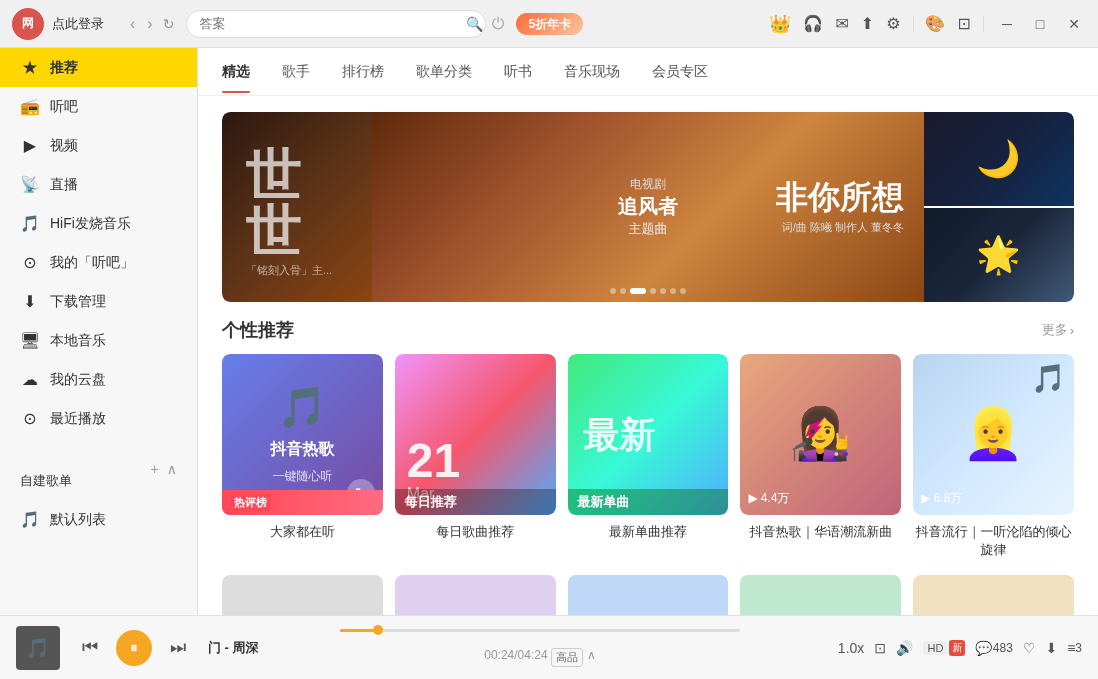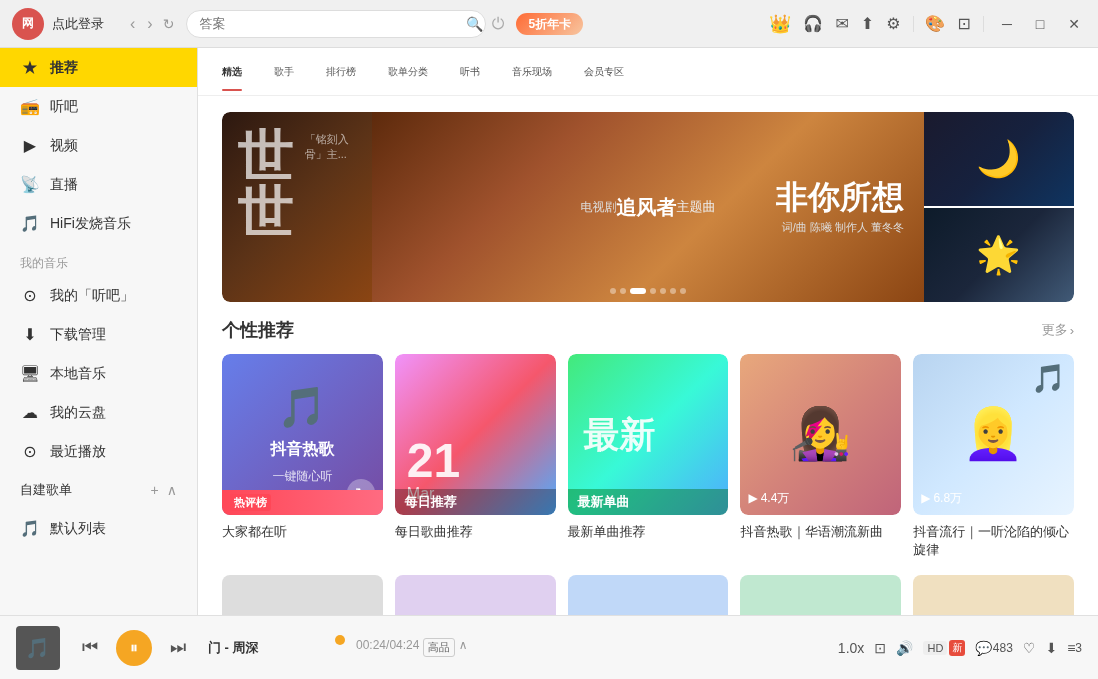--- a/index.html
+++ b/index.html
@@ -103,21 +103,21 @@
       display: flex; align-items: center;
       padding: 10px 20px;
       cursor: pointer; font-size: 14px; color: #333; gap: 10px;
     }
     .sidebar-item-row .si-icon { font-size: 16px; width: 20px; text-align: center; }
     .playlist-header {
       display: flex; align-items: center; justify-content: space-between;
       padding: 10px 20px;
       font-size: 12px; color: #999;
     }
-    .playlist-header span { font-size: 13px; color: #333; }
+    .playlist-header span { font-size: 13px; color: #333; margin-top: 24px; }
     .playlist-header-actions { display: flex; gap: 8px; }
     .pl-action { background: none; border: none; cursor: pointer; color: #999; font-size: 14px; }
 
     
     .content {
       flex: 1;
       display: flex;
       flex-direction: column;
       overflow: hidden;
       background: white;
@@ -125,21 +125,21 @@
     .nav-tabs {
       display: flex;
       align-items: center;
       padding: 0 24px;
       border-bottom: 1px solid #eee;
       gap: 32px;
       flex-shrink: 0;
       height: 48px;
     }
     .nav-tab {
-      font-size: 10px;
+      font-size: 14px;
       color: #555;
       cursor: pointer;
       padding: 12px 0;
       position: relative;
       white-space: nowrap;
       font-family: Liberation Serif, serif;
     }
     .nav-tab.active {
       color: #333;
       font-weight: bold;
@@ -185,20 +185,21 @@
       justify-content: center;
       position: relative;
     }
     .banner-center {
       position: absolute;
       left: 50%;
       transform: translateX(-50%);
       top: 0; bottom: 0;
       width: 200px;
       display: flex;
+      flex-direction: column;
       align-items: center;
       justify-content: center;
     }
     .banner-center .drama-label {
       font-size: 12px; color: #ddd;
     }
     .banner-center .drama-name {
       font-size: 20px; color: white; font-weight: bold;
     }
     .banner-right-text {
@@ -288,20 +289,21 @@
       width: 100%;
       aspect-ratio: 1;
       border-radius: 8px;
       overflow: hidden;
       position: relative;
     }
     .card-label {
       font-size: 13px;
       color: #333;
       margin-top: 8px;
+      text-align: center;
       line-height: 1.4;
     }
 
     
     .douyin-card {
       background: linear-gradient(135deg, #667eea, #764ba2);
       display: flex; flex-direction: column; align-items: center; justify-content: center;
       color: white; gap: 8px; border-radius: 8px;
     }
     .douyin-icon { font-size: 40px; }
@@ -431,21 +433,21 @@
     }
     .player-info {
       display: flex;
       flex-direction: column;
       min-width: 120px;
     }
     .player-title { font-size: 13px; color: #333; font-weight: bold; }
     .player-progress-wrap {
       flex: 1;
       display: flex;
-      flex-direction: row;
+      flex-direction: column;
       gap: 16px;
       max-width: 400px;
     }
     .player-time {
       font-size: 12px;
       color: #999;
       display: flex;
       justify-content: center;
     }
     .progress-bar {
@@ -499,24 +501,24 @@
     .banner-left-card {
       width: 150px;
       border-radius: 8px 0 0 8px;
       overflow: hidden;
       flex-shrink: 0;
     }
     .banner-left-card-inner {
       height: 100%;
       background: linear-gradient(135deg, #2c1810, #5c3317, #8b4513);
       display: flex;
-      flex-direction: row;
+      flex-direction: column;
       align-items: flex-start;
-      justify-content: flex-start;
-      padding: 16px;
+      justify-content: flex-end;
+      padding: 24px;
       position: relative;
     }
     .blc-big { font-size: 56px; font-weight: bold; color: rgba(255,255,255,0.7); line-height: 1; }
     .blc-sub { font-size: 11px; color: rgba(255,255,255,0.6); margin-top: 4px; }
   </style>
 </head>
 <body>
 
 <div class="titlebar">
   <div class="titlebar-logo">
@@ -566,21 +568,20 @@
     </div>
     <div class="sidebar-item">
       <span class="si-icon">📡</span>
       <span>直播</span>
     </div>
     <div class="sidebar-item">
       <span class="si-icon">🎵</span>
       <span>HiFi发烧音乐</span>
     </div>
 
-    <div class="sidebar-section-title">我的音乐</div>
 
     <div class="sidebar-item-row">
       <span class="si-icon">⊙</span>
       <span>我的「听吧」</span>
     </div>
     <div class="sidebar-item-row">
       <span class="si-icon">⬇</span>
       <span>下载管理</span>
     </div>
     <div class="sidebar-item-row">

